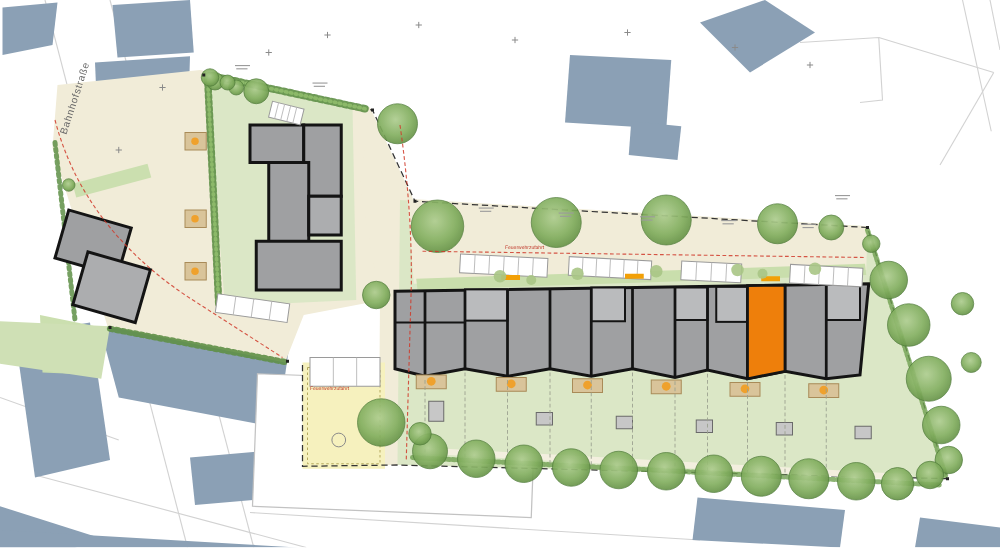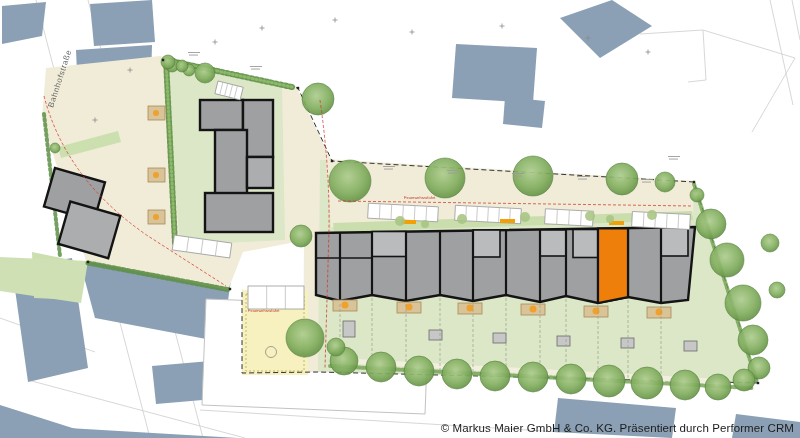--- a/index.html
+++ b/index.html
@@ -319,14 +319,13 @@
         <rect x="669" y="158.6" width="9" height="0.9" fill="#9b9b9b"></rect>
         <rect x="188" y="52" width="12" height="0.9" fill="#9b9b9b"></rect>
         <rect x="189" y="54.6" width="9" height="0.9" fill="#9b9b9b"></rect>
         <rect x="250" y="66" width="12" height="0.9" fill="#9b9b9b"></rect>
         <rect x="251" y="68.6" width="9" height="0.9" fill="#9b9b9b"></rect>
       </g>
 
   <text class="street-text" transform="translate(53,108) rotate(-72)">Bahnhofstraße</text>
 </svg>
 
-<div class="copyright">© Markus Maier GmbH &amp; Co. KG. Präsentiert durch Performer CRM</div>
 </div>
 
 </body></html>

